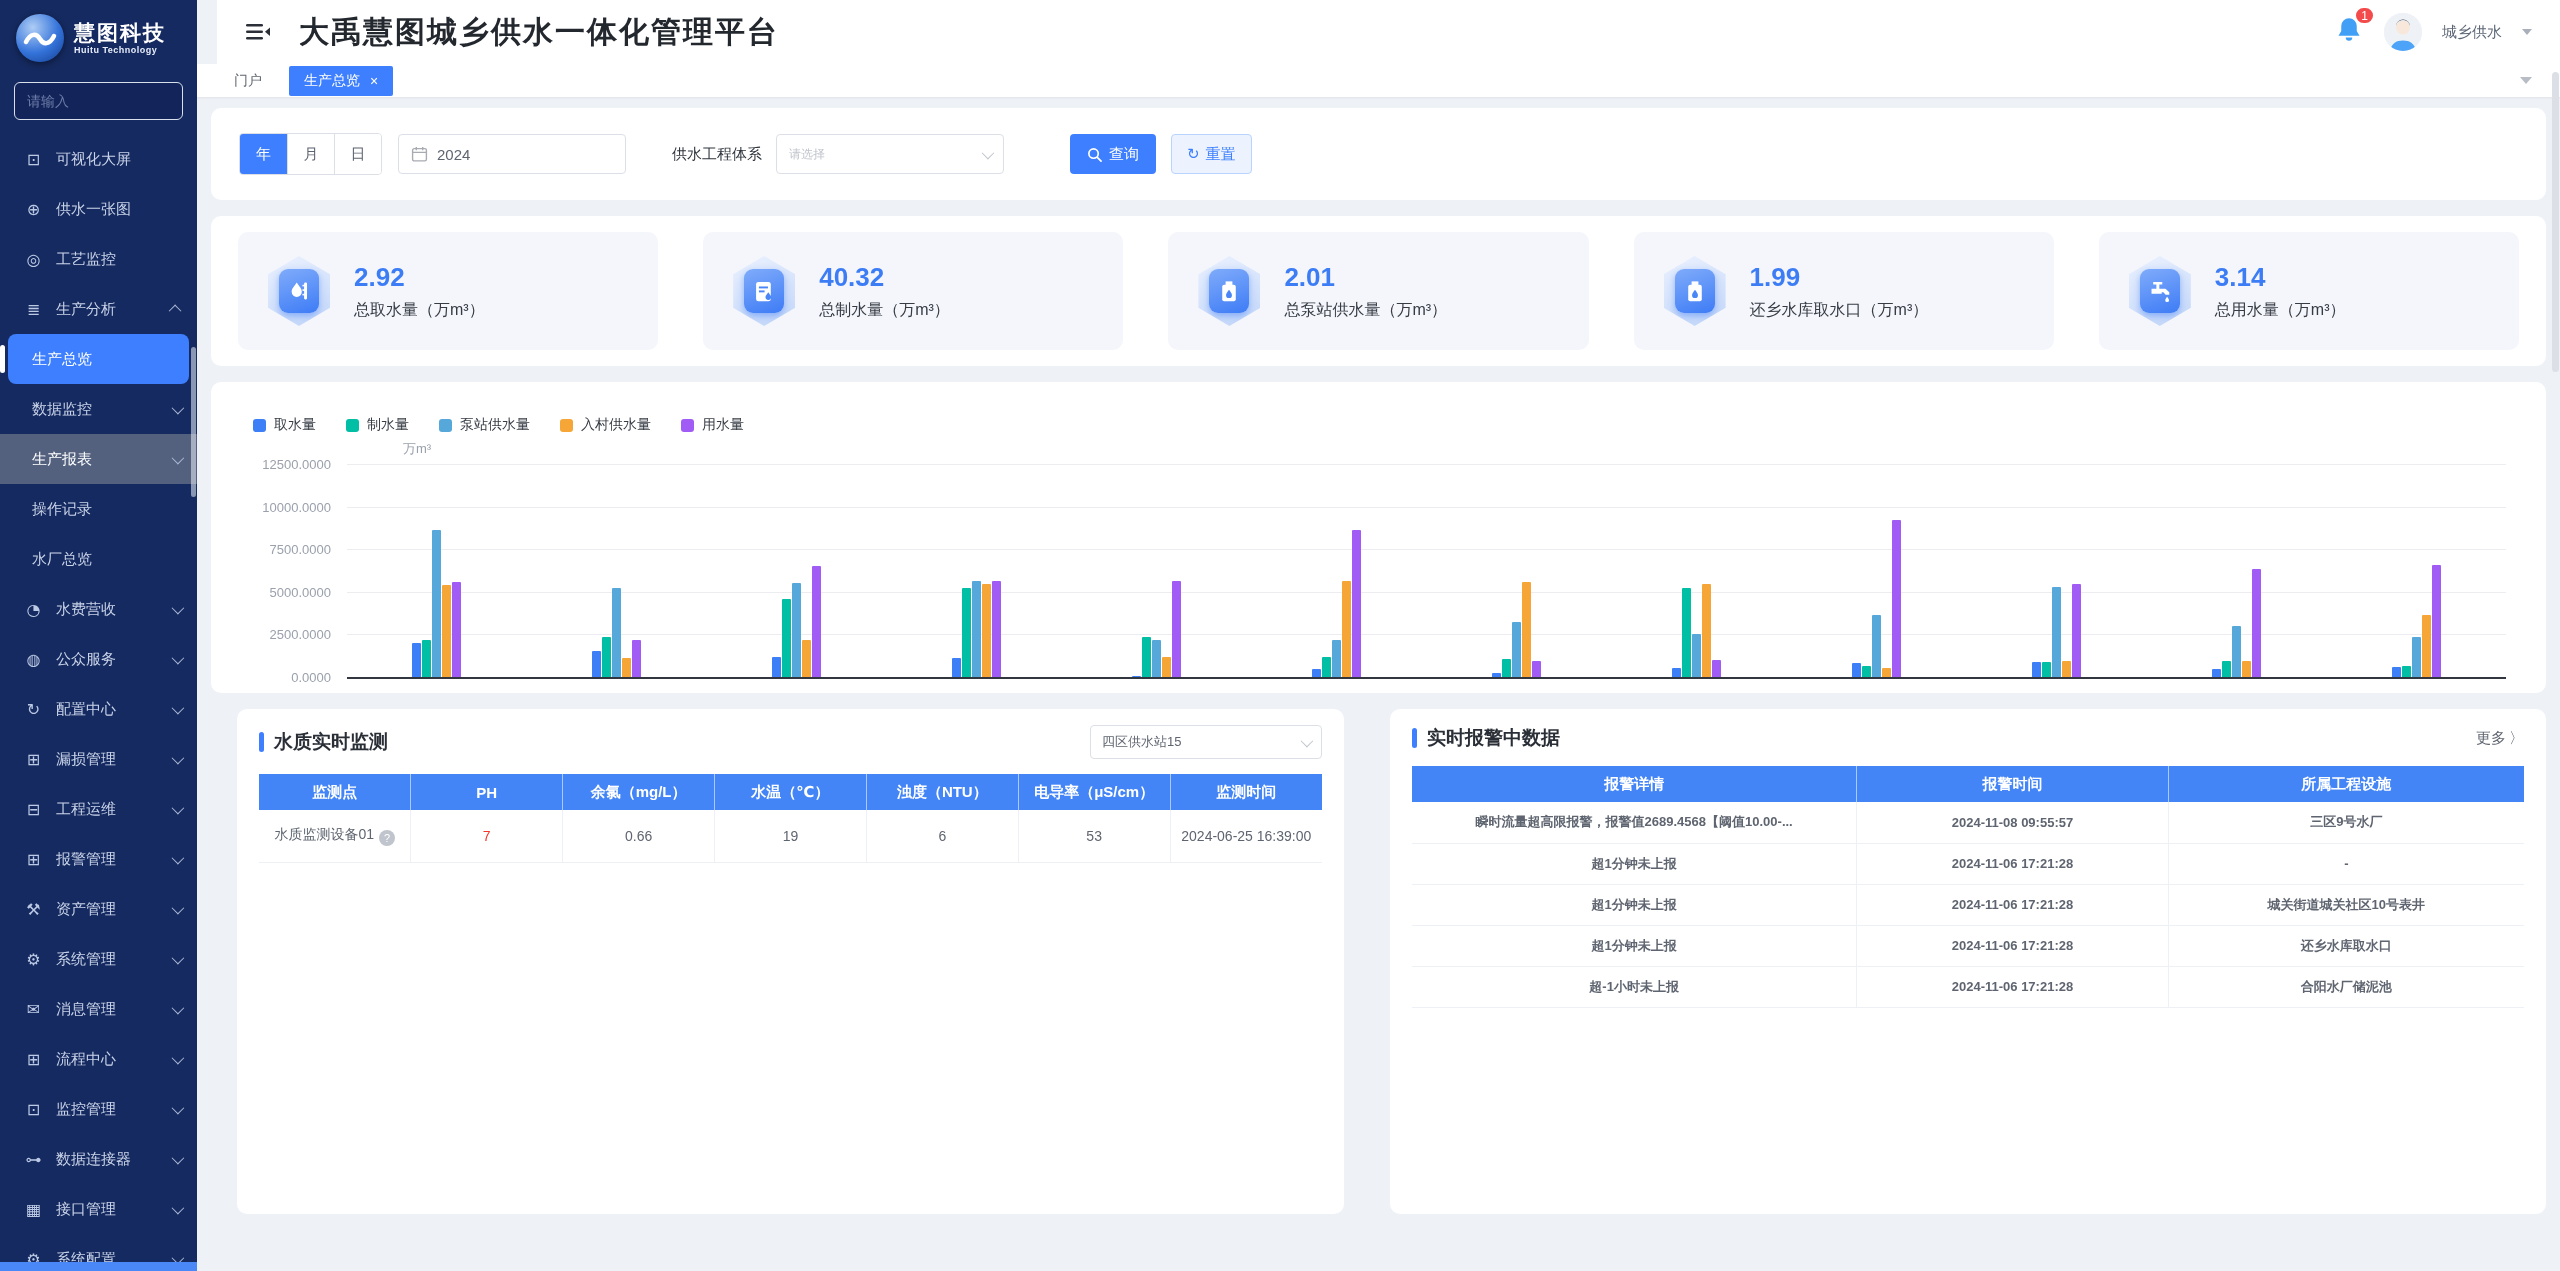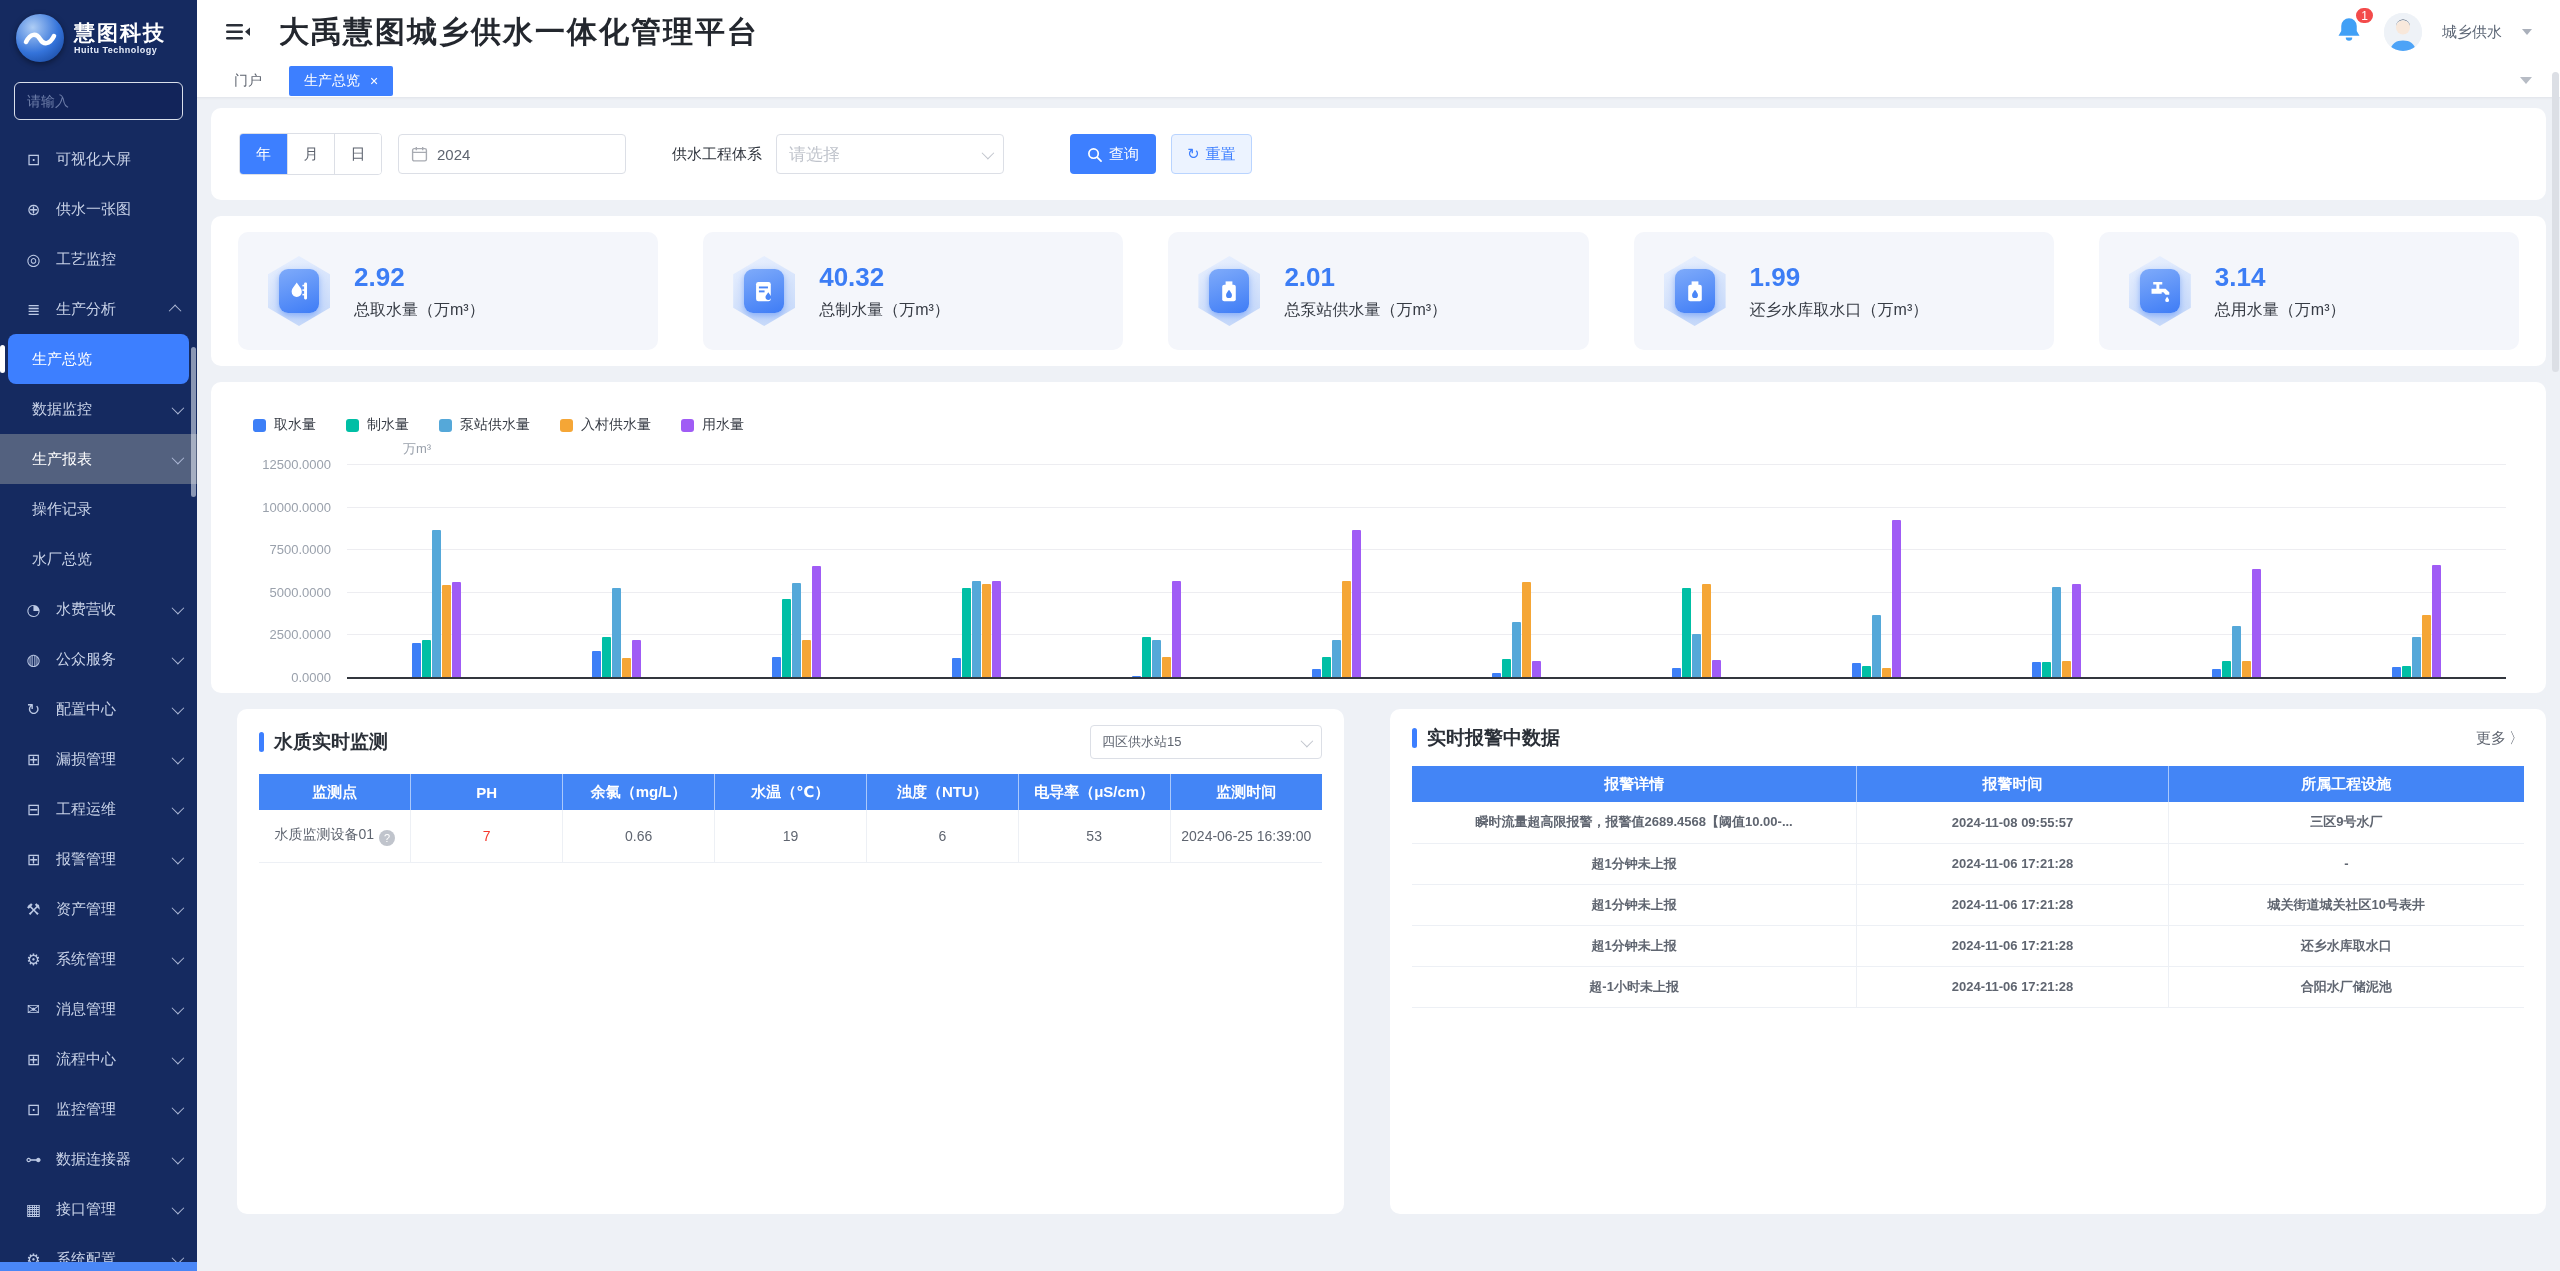--- a/index.html
+++ b/index.html
@@ -25,21 +25,21 @@
   .submenu-item.active::before { content:''; position:absolute; left:-8px; top:11px; width:5px; height:28px; background:#fff; border-radius:3px; }
   .submenu-item.hovered { background:#53617f; color:#fff; }
   .chev { width:9px; height:9px; border-right:1.6px solid #aeb9d6; border-bottom:1.6px solid #aeb9d6; margin-left:auto; flex:none; }
   .chev.down { transform:rotate(45deg) translateY(-2px); }
   .chev.up { transform:rotate(-135deg) translateY(-2px); }
   .sidebar-strip { position:absolute; left:0; bottom:0; width:100%; height:9px; background:#4a87f7; }
   .sidebar-scroll { position:absolute; right:1px; top:347px; width:5px; height:150px; background:rgba(235,240,250,.55); border-radius:3px; }
 
   
   .main { flex:1; display:flex; flex-direction:column; min-width:0; position:relative; }
-  .topbar { height:64px; background:#fff; display:flex; align-items:center; gap:28px; padding:0 28px; }
+  .topbar { height:64px; background:#fff; display:flex; align-items:center; gap:28px; padding:0 28px;margin-left:20px; }
   .hamburger { cursor:pointer; display:flex; }
   .page-title { font-size:30px; font-weight:700; color:#23272e; letter-spacing:2px; }
   .topbar-right { margin-left:auto; display:flex; align-items:center; gap:20px; }
   .bell-wrap { position:relative; cursor:pointer; }
   .badge { position:absolute; top:-9px; right:-11px; min-width:19px; height:19px; border-radius:10px; background:#f34b4b; color:#fff; font-size:12px; display:flex; align-items:center; justify-content:center; padding:0 5px; border:2px solid #fff; }
   .avatar { width:38px; height:38px; border-radius:50%; overflow:hidden; background:#eef2f7; cursor:pointer; flex:none; }
   .username { font-size:15px; color:#5c6675; cursor:pointer; }
   .tri-down { width:0; height:0; border:5px solid transparent; border-top:6px solid #aab0bb; margin-top:5px; }
 
   .tabbar { height:34px; background:#fff; border-bottom:1px solid #e4e7ed; display:flex; align-items:center; padding:0 22px; position:relative; box-shadow:0 1px 2px rgba(0,0,0,.03); }
@@ -52,21 +52,21 @@
   .card { background:#fff; border-radius:10px; }
 
   
   .filter-card { height:92px; display:flex; align-items:center; padding:0 28px; margin-bottom:16px; }
   .seg { display:flex; border:1px solid #dcdfe6; border-radius:4px; overflow:hidden; flex:none; }
   .seg button { width:47px; height:40px; border:none; background:#fff; color:#5f6570; font-size:15px; cursor:pointer; border-left:1px solid #dcdfe6; font-family:inherit; }
   .seg button:first-child { border-left:none; }
   .seg button.active { background:#3d7fff; color:#fff; }
   .date-input { width:228px; height:40px; border:1px solid #dcdfe6; border-radius:4px; display:flex; align-items:center; gap:9px; padding:0 12px; font-size:15px; color:#5f6570; margin-left:16px; cursor:pointer; }
   .filter-label { font-size:15px; color:#2f343d; margin-left:46px; }
-  .select { width:228px; height:40px; border:1px solid #dcdfe6; border-radius:4px; display:flex; align-items:center; justify-content:space-between; padding:0 12px; font-size:17px; color:#c0c4cc; margin-left:14px; cursor:pointer; }
+  .select { width:228px; height:40px; border:1px solid #dcdfe6; border-radius:4px; display:flex; align-items:center; justify-content:space-between; padding:0 12px; font-size:12px; color:#c0c4cc; margin-left:14px; cursor:pointer; }
   .sel-chev { width:9px; height:9px; border-right:1.5px solid #c0c4cc; border-bottom:1.5px solid #c0c4cc; transform:rotate(45deg) translateY(-2px); }
   .btn-primary { margin-left:66px; height:40px; padding:0 17px; background:#3d7fff; border:none; border-radius:4px; color:#fff; font-size:15px; display:flex; align-items:center; gap:7px; cursor:pointer; font-family:inherit; }
   .btn-reset { margin-left:15px; height:40px; padding:0 15px; background:#ecf3ff; border:1px solid #b9d4ff; border-radius:4px; color:#3d7fff; font-size:15px; display:flex; align-items:center; gap:6px; cursor:pointer; font-family:inherit; }
   .refresh-glyph { font-family:"DejaVu Sans",sans-serif; font-size:15px; }
 
   
   .stats-card { height:150px; display:flex; align-items:center; gap:45px; padding:0 27px; margin-bottom:16px; }
   .stat { flex:1; height:118px; background:#f4f6fb; border-radius:10px; display:flex; align-items:center; gap:24px; padding:0 30px; }
   .stat-icon { width:62px; height:70px; flex:none; clip-path:polygon(50% 0,100% 26%,100% 74%,50% 100%,0 74%,0 26%); background:linear-gradient(160deg,#e7effe 10%,#c6d9fa 90%); display:flex; align-items:center; justify-content:center; }
   .stat-core { width:40px; height:44px; border-radius:9px; background:linear-gradient(160deg,#7fabfa,#3e7cf6); display:flex; align-items:center; justify-content:center; box-shadow:0 3px 7px rgba(61,124,246,.5); }

